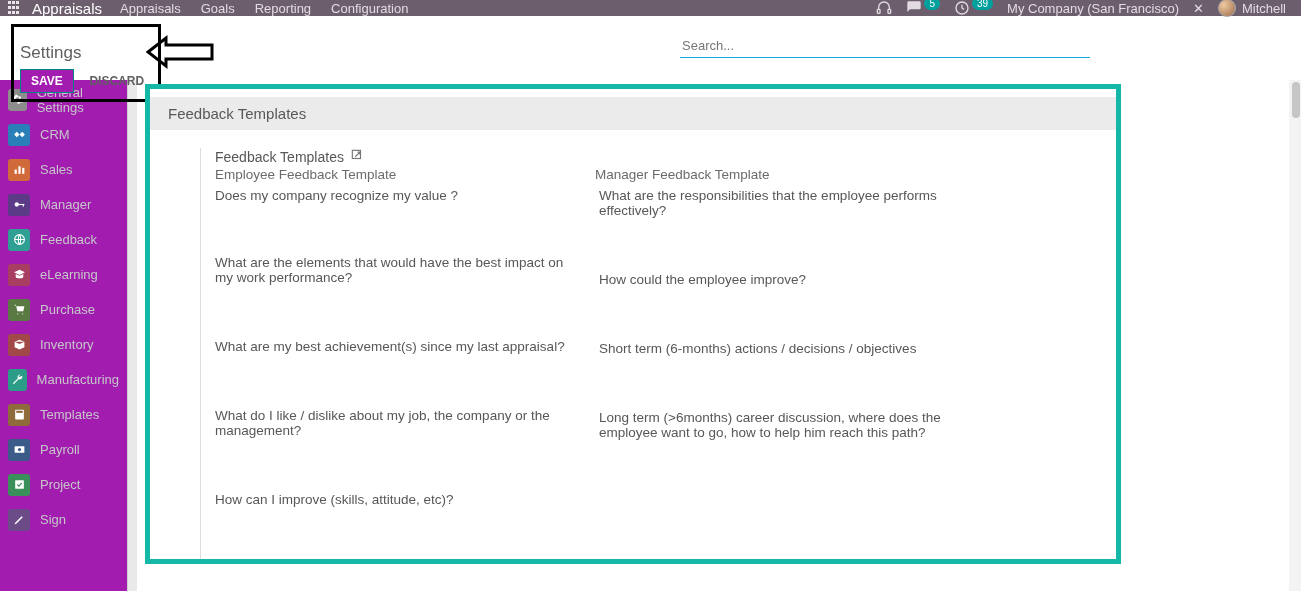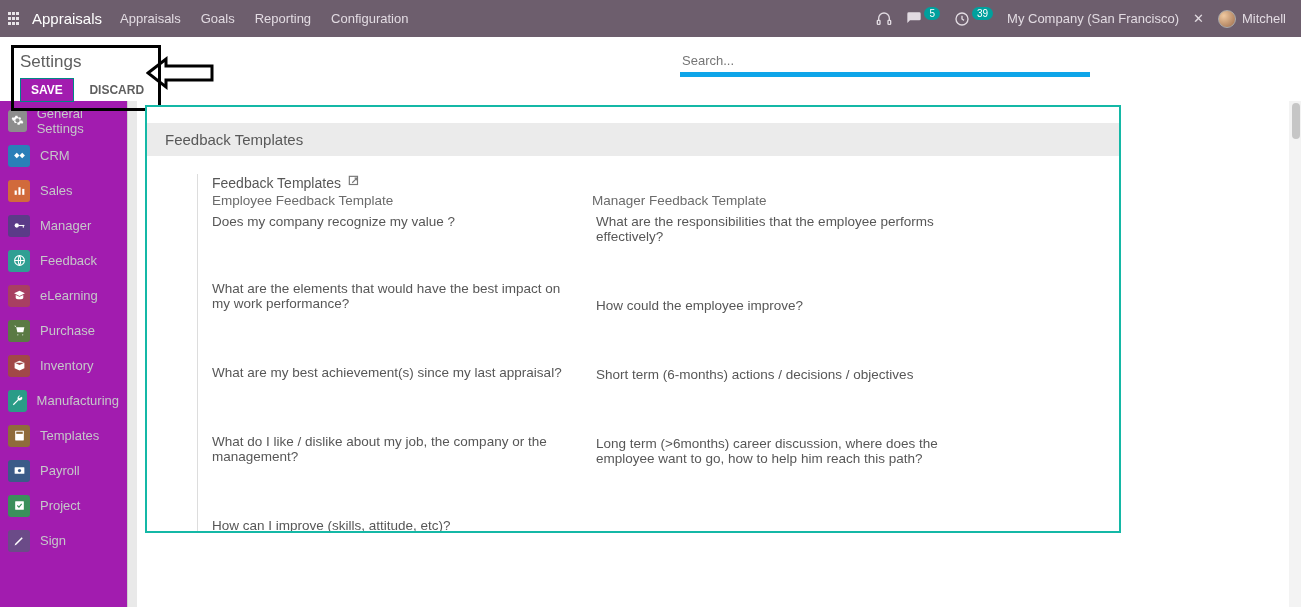--- a/index.html
+++ b/index.html
@@ -10,21 +10,21 @@
     background: #fff;
     width: 1301px;
     height: 607px;
     overflow: hidden;
     position: relative;
   }
 
   
   .navbar {
     background: #6d5e6d;
-    height: 37px;
+    height: 16px;
     display: flex;
     align-items: center;
     padding: 0 8px;
     color: #e8e4e8;
   }
   .navbar .apps-icon {
     width: 14px; height: 14px;
     margin-right: 10px;
     display: flex; flex-wrap: wrap;
     gap: 1px;
@@ -83,20 +83,21 @@
   .action-box {
     border: 3px solid #000;
     padding: 4px 6px 6px 6px;
     margin-left: 11px;
   }
   .action-box h2 {
     font-weight: 400;
     font-size: 17px;
     color: #5f5f5f;
     margin-bottom: 6px;
+    margin-top: 12px;
   }
   .btn-save {
     background: #a21caf;
     color: #fff;
     border: 1px solid #008886;
     padding: 4px 10px;
     font-size: 12px;
     font-weight: 600;
     cursor: pointer;
   }
@@ -113,25 +114,25 @@
 
   .arrow-annot {
     position: absolute;
     left: 146px;
     top: 18px;
   }
   .arrow-annot svg { display:block; }
 
   .search-input {
     position: absolute;
-    top: 12px;
+    top: 18px;
     left: 680px;
     width: 410px;
     border: none;
-    border-bottom: 5px solid #0ea5e9;
+    border-bottom: 1px solid #0ea5e9;
     padding: 4px 2px;
     font-size: 13px;
     color: #c2410c;
     outline: none;
   }
 
   
   .body-wrap {
     display: flex;
     height: calc(607px - 32px - 64px);
@@ -170,27 +171,27 @@
   }
 
   
   .main {
     flex: 1;
     position: relative;
     padding: 0 0 0 8px;
     overflow: hidden;
   }
   .panel-box {
-    border: 2px solid #14b8a6;
+    border: 5px solid #14b8a6;
     margin: 4px 180px 0 0;
-    height: 428px;
+    height: 480px;
     background: #fff;
     position: relative;
     overflow: hidden;
-    padding-top: 16px;
+    padding-top: 8px;
   }
   .panel-header {
     background: #ebebeb;
     padding: 8px 18px;
     font-size: 15px;
     color: #585858;
   }
   .panel-body {
     display: flex;
     padding: 18px 14px 0 50px;

